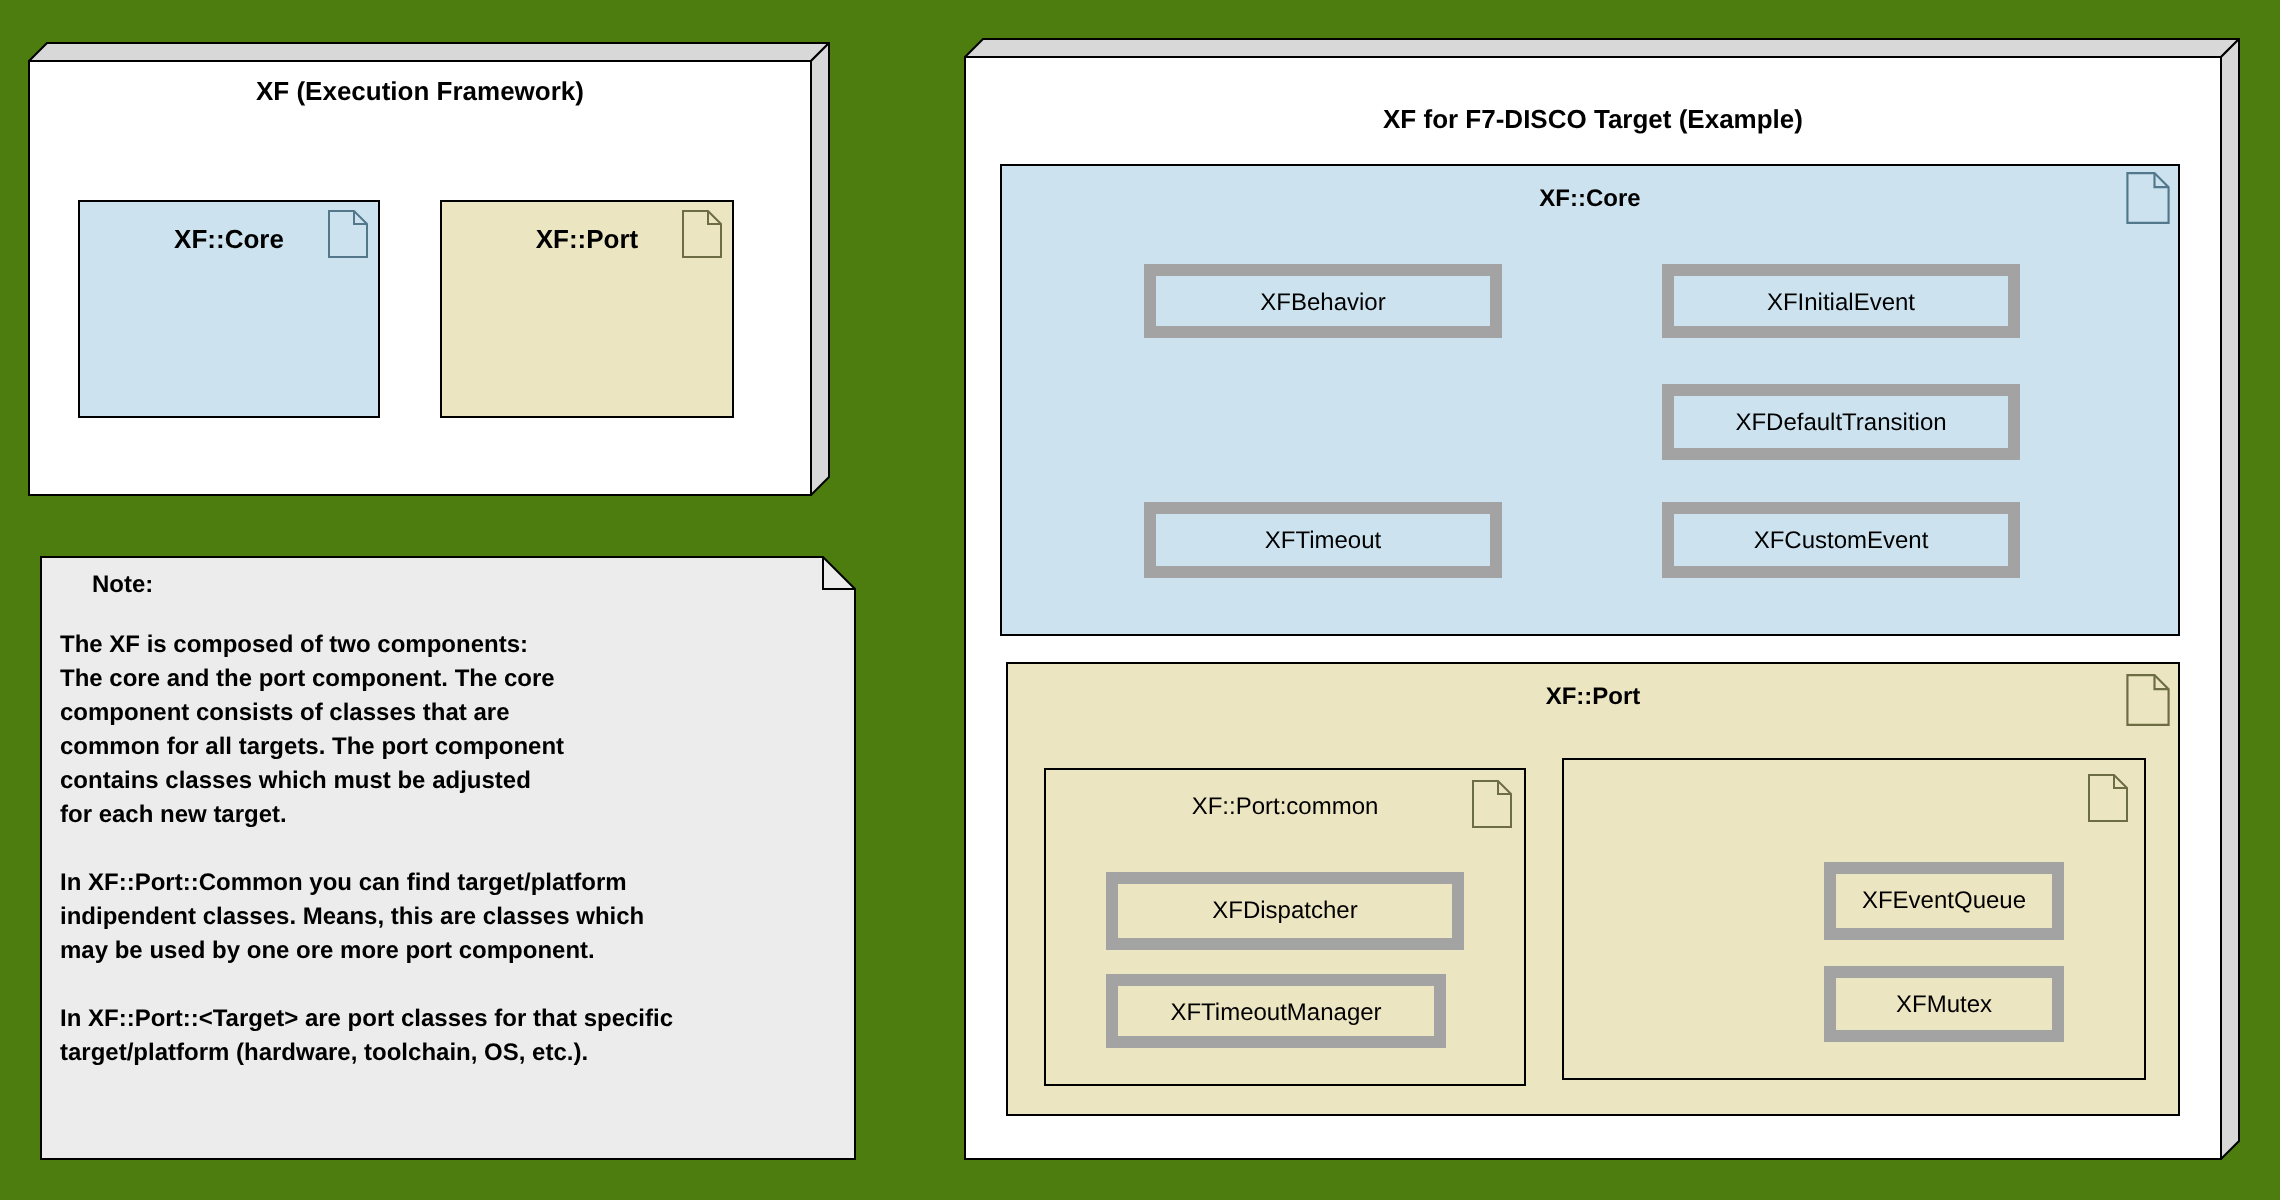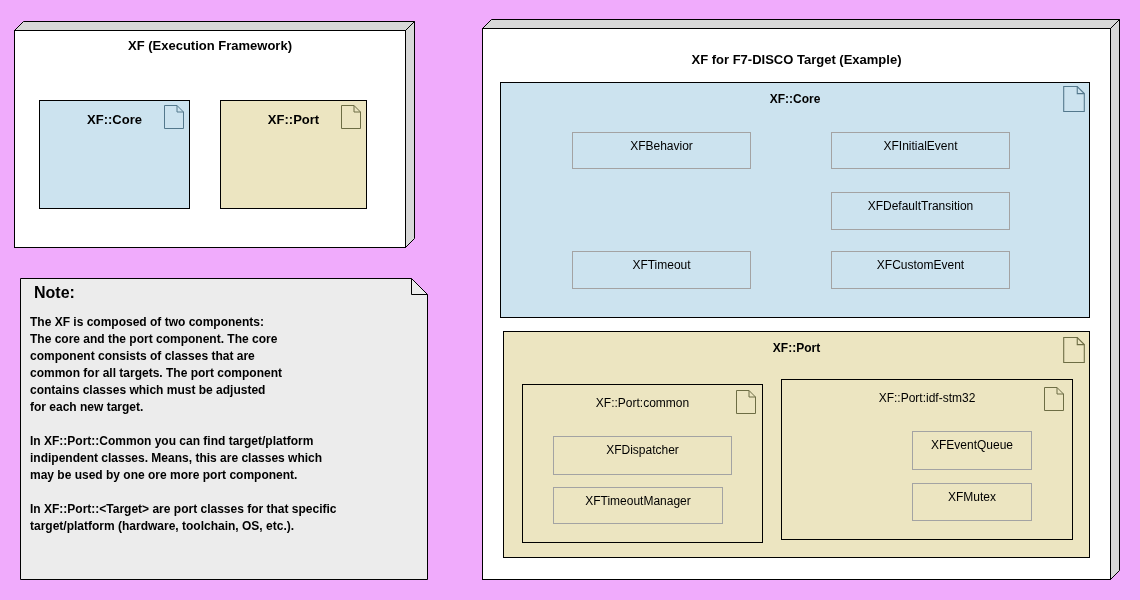--- a/index.html
+++ b/index.html
@@ -1,19 +1,19 @@
 <!DOCTYPE html>
 <html><head>
 <meta charset="utf-8">
 <style>
   html,body{margin:0;padding:0;background:#ffffff;}
   .stage{
     position:relative;width:1140px;height:600px;overflow:hidden;
     font-family:"Liberation Sans","DejaVu Sans",sans-serif;
-    color:#000;background:#f0abfc;
+    color:#000;background:#4d7c0f;
   }
   .abs{position:absolute;}
   .node-frame{position:absolute;left:0;top:0;}
   .node-frame polygon{fill:#d8d8d8;stroke:#000;stroke-width:1;}
   .node-frame rect{fill:#ffffff;stroke:#000;stroke-width:1;}
   .node-title{
     position:absolute;text-align:center;font-weight:bold;font-size:13px;line-height:15px;
   }
   .pkg{
     position:absolute;border:1px solid #000;box-sizing:border-box;
@@ -23,29 +23,29 @@
   .pkg-title{
     display:block;text-align:center;font-weight:bold;font-size:13px;line-height:15px;padding-top:11px;
   }
   .pkg-title-sm{
     display:block;text-align:center;font-weight:bold;font-size:12px;line-height:14px;padding-top:9px;
   }
   .subpkg-title{
     display:block;text-align:center;font-weight:normal;font-size:12px;line-height:14px;padding-top:11px;
   }
   .cls{
-    position:absolute;border:1px solid #a3a3a3;box-sizing:border-box;
+    position:absolute;border:6px solid #a3a3a3;box-sizing:border-box;
     text-align:center;font-size:12px;line-height:14px;padding-top:6px;
   }
   .doc-icon{position:absolute;}
   .doc-icon path{fill:none;stroke-width:1;}
   .icon-slate path{stroke:#53788c;}
   .icon-olive path{stroke:#6d6d44;}
   .note-shape{position:absolute;left:0;top:0;}
-  .note-title{position:absolute;left:14px;top:7px;font-weight:bold;font-size:16px;line-height:15px;}
+  .note-title{position:absolute;left:26px;top:7px;font-weight:bold;font-size:12px;line-height:15px;}
   .note-body{
     position:absolute;left:10px;top:36px;width:392px;
     font-size:12px;line-height:17px;white-space:pre-line;font-weight:bold;
   }
 </style>
 </head>
 <body>
 
 <div class="stage">
 
@@ -128,21 +128,20 @@
         <span class="subpkg-title">XF::Port:common</span>
         <svg class="doc-icon icon-olive" style="right:6px;top:5px" width="20" height="24" viewBox="0 0 20 24">
           <path d="M0.5,0.5 H13 L19.5,7 V23.5 H0.5 Z"></path>
           <path d="M13,0.5 V7 H19.5"></path>
         </svg>
         <div class="cls" style="left:30px;top:51px;width:179px;height:39px">XFDispatcher</div>
         <div class="cls" style="left:30px;top:102px;width:170px;height:37px">XFTimeoutManager</div>
       </div>
 
       <div class="pkg pkg-tan" style="left:277px;top:47px;width:292px;height:161px">
-        <span class="subpkg-title">XF::Port:idf-stm32</span>
         <svg class="doc-icon icon-olive" style="right:8px;top:7px" width="20" height="24" viewBox="0 0 20 24">
           <path d="M0.5,0.5 H13 L19.5,7 V23.5 H0.5 Z"></path>
           <path d="M13,0.5 V7 H19.5"></path>
         </svg>
         <div class="cls" style="left:130px;top:51px;width:120px;height:39px">XFEventQueue</div>
         <div class="cls" style="left:130px;top:103px;width:120px;height:38px">XFMutex</div>
       </div>
     </div>
   </div>
 

